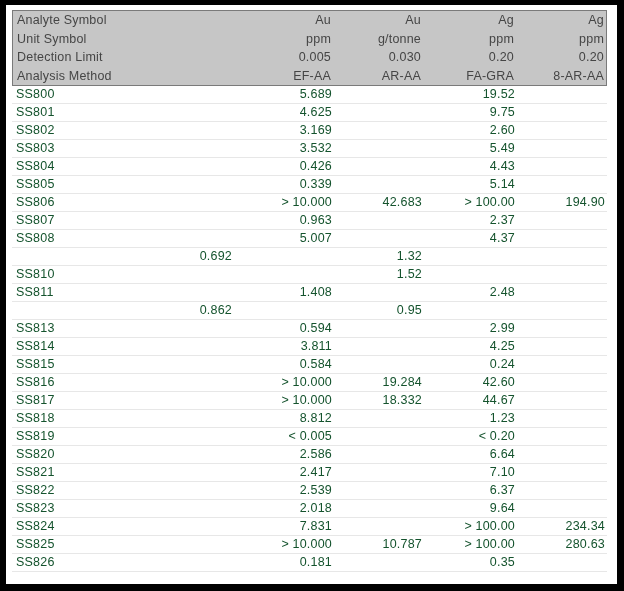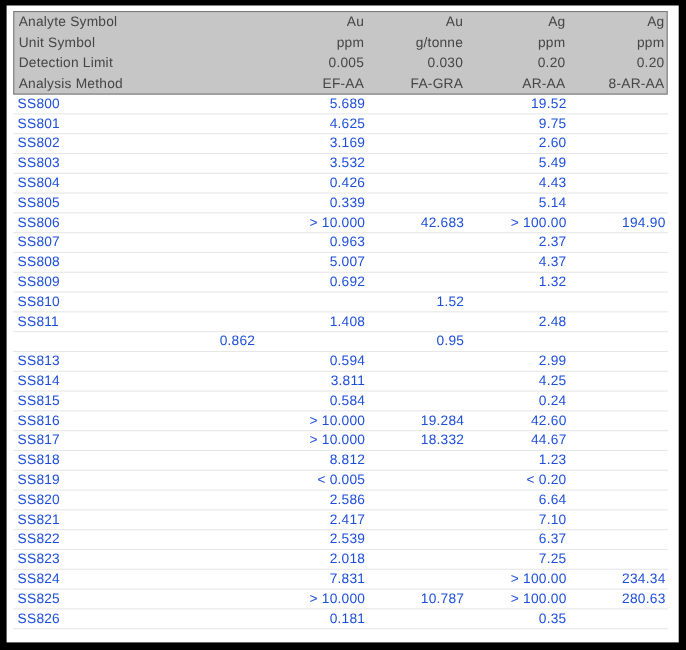--- a/index.html
+++ b/index.html
@@ -38,21 +38,21 @@
     white-space: nowrap;
   }
   .header-row {
     height: 18.5px;
     line-height: 18.5px;
   }
   .data-row {
     height: 18px;
     line-height: 17px;
     border-bottom: 1px solid #e7e7e7;
-    color: #1d4ed8;
+    color: #14532d;
   }
   .rows-box {
     position: absolute;
     left: 6px; top: 81px;
     width: 595px;
   }
   .cell { overflow: hidden; }
   .cell.label { text-align: left; padding-left: 2px; }
   .cell.num { text-align: right; }
 </style>
@@ -79,22 +79,22 @@
         <div class="row header-row">
           <div class="cell label">Detection Limit</div>
           <div class="cell num">0.005</div>
           <div class="cell num">0.030</div>
           <div class="cell num">0.20</div>
           <div class="cell num">0.20</div>
         </div>
         <div class="row header-row">
           <div class="cell label">Analysis Method</div>
           <div class="cell num">EF-AA</div>
+          <div class="cell num">AR-AA</div>
           <div class="cell num">FA-GRA</div>
-          <div class="cell num">AR-AA</div>
           <div class="cell num">8-AR-AA</div>
         </div>
       </div>
     <div class="rows-box" id="rows-box">
         <div class="row data-row">
           <div class="cell label">SS800</div>
           <div class="cell num">5.689</div>
           <div class="cell num"></div>
           <div class="cell num">19.52</div>
           <div class="cell num"></div>
@@ -149,21 +149,20 @@
           <div class="cell num"></div>
         </div>
         <div class="row data-row">
           <div class="cell label">SS808</div>
           <div class="cell num">5.007</div>
           <div class="cell num"></div>
           <div class="cell num">4.37</div>
           <div class="cell num"></div>
         </div>
         <div class="row data-row">
-          <div class="cell label">SS809</div>
           <div class="cell num">0.692</div>
           <div class="cell num"></div>
           <div class="cell num">1.32</div>
           <div class="cell num"></div>
         </div>
         <div class="row data-row">
           <div class="cell label">SS810</div>
           <div class="cell num"></div>
           <div class="cell num">1.52</div>
           <div class="cell num"></div>
@@ -248,21 +247,21 @@
           <div class="cell label">SS822</div>
           <div class="cell num">2.539</div>
           <div class="cell num"></div>
           <div class="cell num">6.37</div>
           <div class="cell num"></div>
         </div>
         <div class="row data-row">
           <div class="cell label">SS823</div>
           <div class="cell num">2.018</div>
           <div class="cell num"></div>
-          <div class="cell num">7.25</div>
+          <div class="cell num">9.64</div>
           <div class="cell num"></div>
         </div>
         <div class="row data-row">
           <div class="cell label">SS824</div>
           <div class="cell num">7.831</div>
           <div class="cell num"></div>
           <div class="cell num">&gt; 100.00</div>
           <div class="cell num">234.34</div>
         </div>
         <div class="row data-row">

